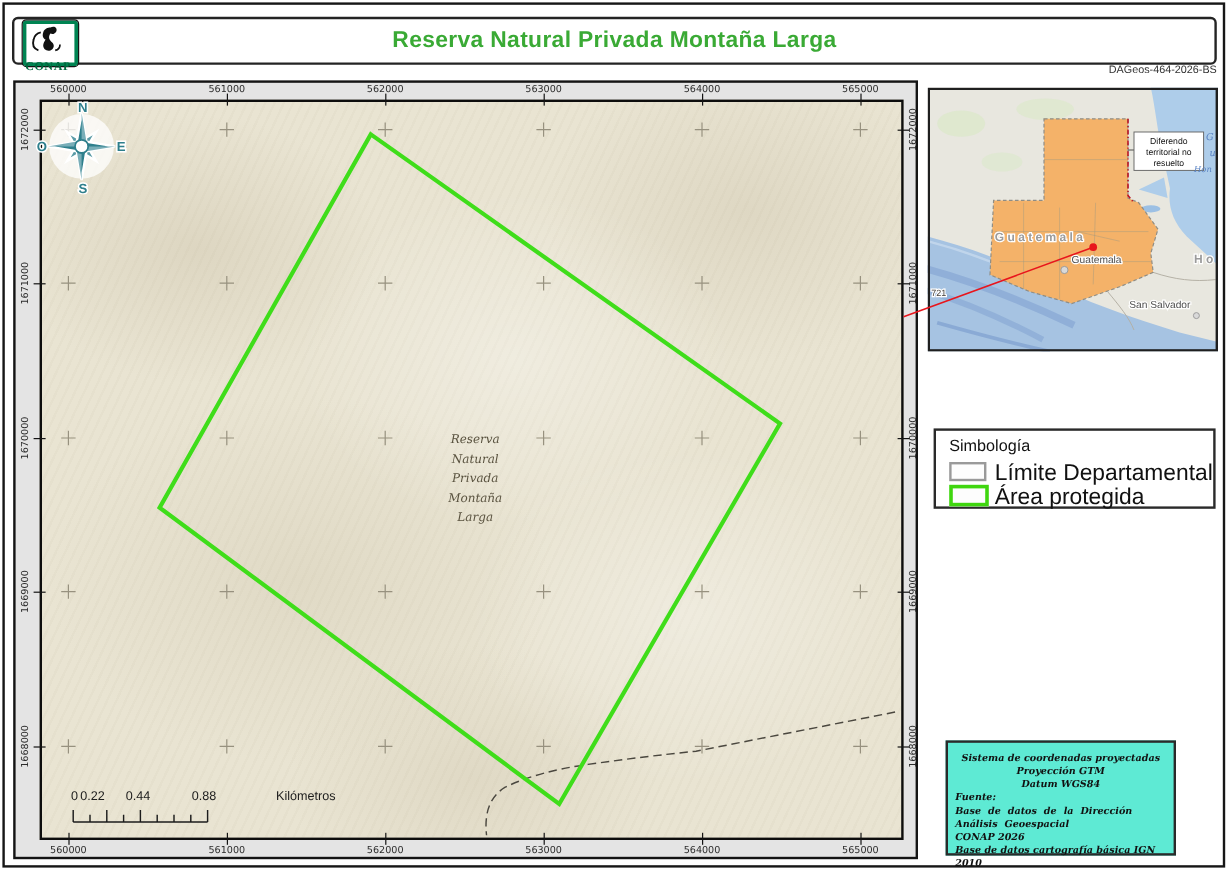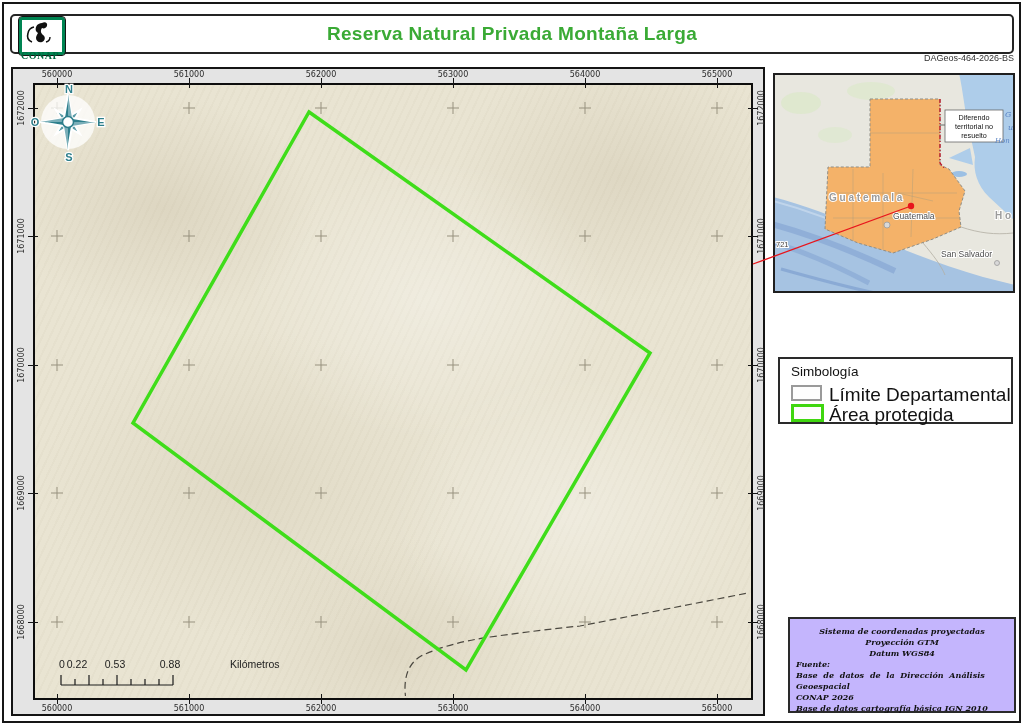--- a/index.html
+++ b/index.html
@@ -51,22 +51,22 @@
   #scalebar svg{position:absolute;left:0;top:15px;}
   
   #inset{position:absolute;left:773px;top:73px;}
   #legend{position:absolute;left:778px;top:357px;width:235px;height:67px;border:2px solid #2a2a2a;
           background:#fff;box-sizing:border-box;}
   #legend-title{position:absolute;left:11px;top:5px;font-size:13.5px;color:#111;text-align:right;}
   .legend-row{position:absolute;left:11px;height:16px;}
   .legend-swatch{position:absolute;left:0;top:1px;width:27px;height:12px;background:#fdfdfd;border:2px solid #9a9a9a;}
   .legend-swatch.green{border:3px solid #3fd60f;top:0;}
   .legend-label{position:absolute;left:38px;top:0;font-size:19px;color:#111;white-space:nowrap;}
-  #credits{position:absolute;left:788px;top:617px;width:228px;height:96px;border:2px solid #2a2a2a;
-           background:#c4b5fd;box-sizing:border-box;font-family:"DejaVu Serif",serif;
+  #credits{position:absolute;left:788px;top:617px;width:192px;height:96px;border:2px solid #2a2a2a;
+           background:#5eead4;box-sizing:border-box;font-family:"DejaVu Serif",serif;
            font-style:italic;font-weight:bold;font-size:8px;color:#111;padding:7px 6px 0 6px;}
   #credits .cc{text-align:center;line-height:11px;}
   #credits .cl{text-align:left;line-height:11px;}
   #credits .just{word-spacing:3px;}
   #overlay{position:absolute;left:0;top:0;pointer-events:none;z-index:60;}
 </style>
 </head>
 <body>
 
 <div id="page">
@@ -101,25 +101,32 @@
     <path d="M40,12 L44,36 L40,40 Z M68,40 L44,44 L40,40 Z M40,68 L36,44 L40,40 Z M12,40 L36,36 L40,40 Z" fill="#79aeb8"></path>
     <circle cx="40" cy="40" r="5.5" fill="#fff" stroke="#2e7f8c" stroke-width="1.5"></circle>
     <g font-size="11" font-weight="bold" fill="#2e7f8c" stroke="#fff" stroke-width="2.5" paint-order="stroke" text-anchor="middle" font-family="Liberation Sans, sans-serif">
       <text x="41" y="11">N</text>
       <text x="73" y="44">E</text>
       <text x="41" y="79">S</text>
       <text x="7" y="44">O</text>
     </g>
   </svg>
 
+  <div id="reserve-label">
+    <div>Reserva</div>
+    <div>Natural</div>
+    <div>Privada</div>
+    <div>Montaña</div>
+    <div>Larga</div>
+  </div>
 
   <div id="scalebar">
     <span class="sl" style="left:7px;">0</span>
     <span class="sl" style="left:22px;">0.22</span>
-    <span class="sl" style="left:60px;">0.53</span>
+    <span class="sl" style="left:60px;">0.44</span>
     <span class="sl" style="left:115px;">0.88</span>
     <span class="unit">Kilómetros</span>
     <svg width="130" height="15" viewBox="0 0 130 15">
       <path d="M6,12 H118 M6,2 V12 M34,2 V12 M62,2 V12 M118,2 V12 M20,6 V12 M48,6 V12 M76,6 V12 M90,6 V12 M104,6 V12" stroke="#1c1c1c" stroke-width="1.2" fill="none"></path>
     </svg>
   </div>
 
   <svg id="inset" width="242" height="220" viewBox="0 0 242 220">
     <rect x="0" y="0" width="242" height="220" fill="#e8e7df"></rect>
     <ellipse cx="28" cy="30" rx="20" ry="11" fill="#dde8cd" opacity="0.85"></ellipse>

